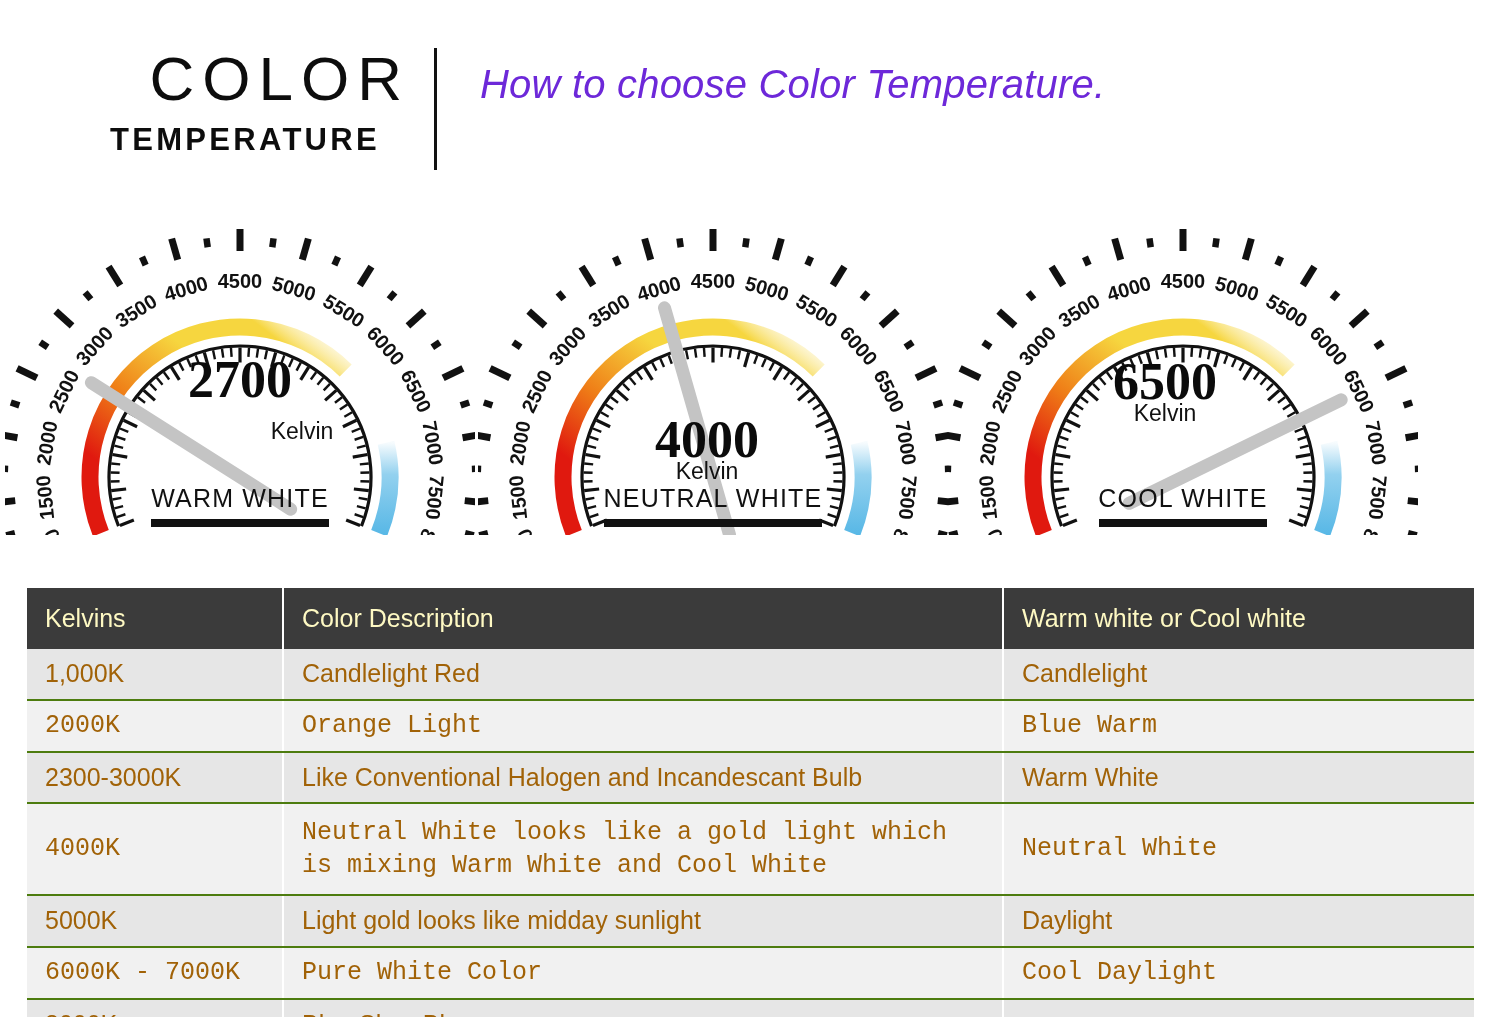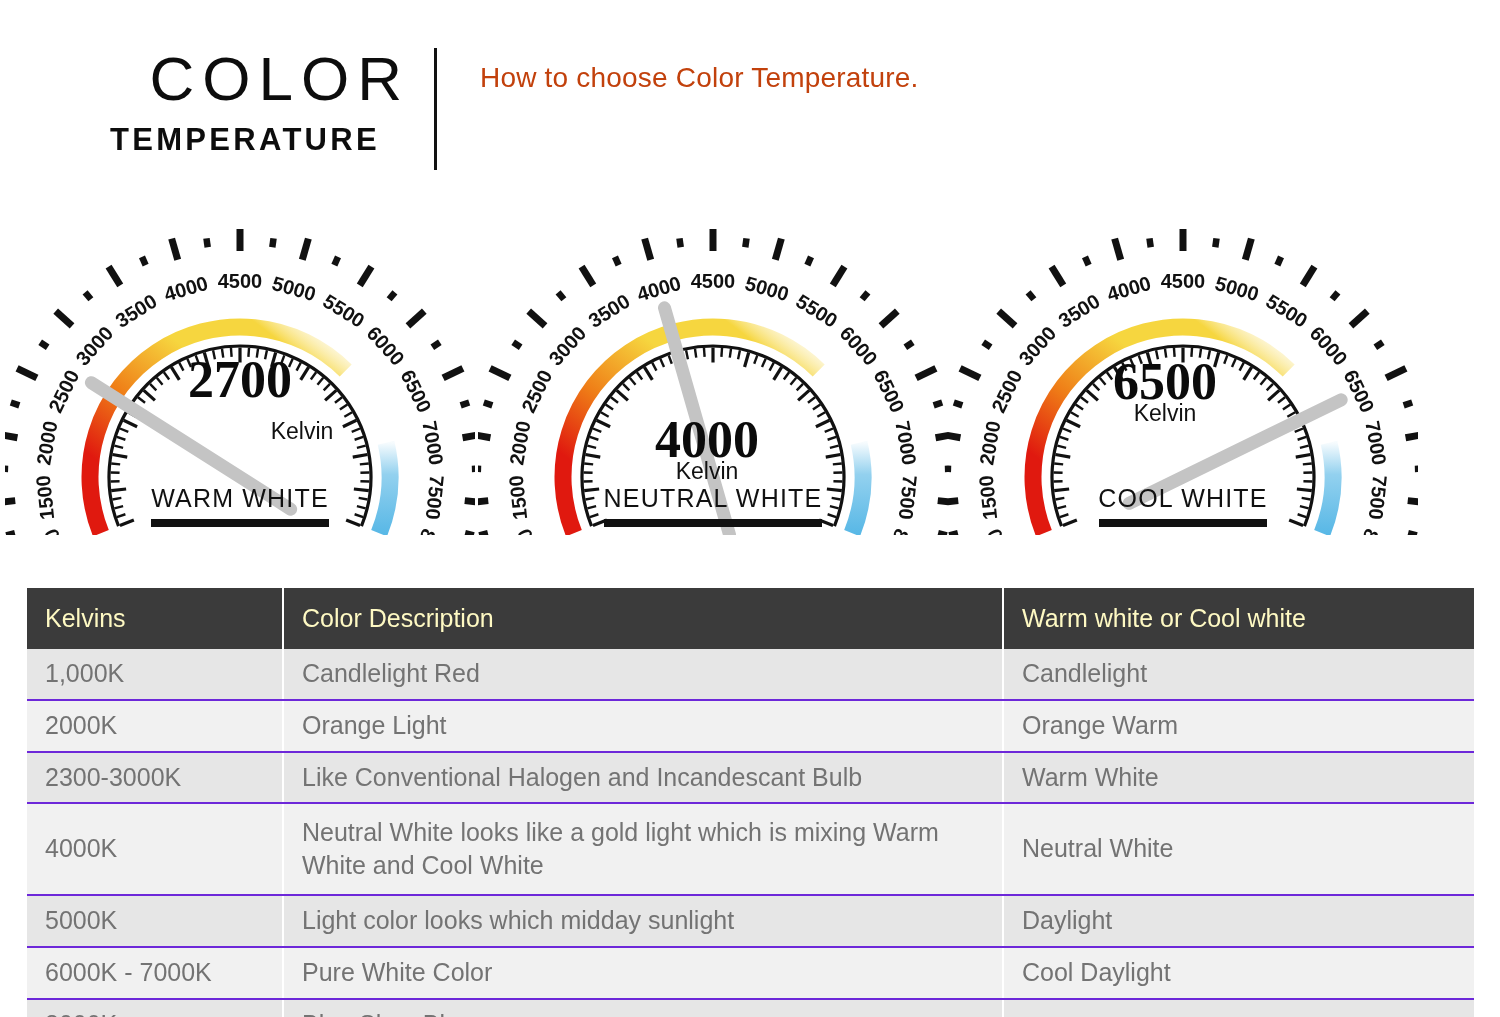--- a/index.html
+++ b/index.html
@@ -22,22 +22,23 @@
   .brand-line2 {
     font-size: 31px; letter-spacing: 3.3px; font-weight: 700;
     color: #0d0d0d; line-height: 1.0; margin-top: 14px; white-space: nowrap;
   }
   .divider {
     position: absolute; left: 434px; top: 48px;
     width: 3px; height: 122px; background: #111;
   }
   .head-sub {
     position: absolute; left: 480px; top: 62px;
-    font-size: 28px; color: #c2410c; font-weight: 400; letter-spacing: 0.2px;
+    font-size: 40px; color: #6d28d9; font-weight: 400; letter-spacing: 0.2px;
     white-space: nowrap;
+    font-style: italic;
   }
 
   
   .gauges { position: absolute; left: 0; top: 205px; width: 1500px; height: 340px; }
   .gauge { position: absolute; top: 0; width: 470px; height: 330px; }
   .gauge svg { display: block; }
 
   .cap-wrap { position: absolute; bottom: 8px; left: 0; width: 470px; text-align: center; }
   .cap-text {
     font-size: 25px; letter-spacing: 1.2px; color: #111; font-weight: 400;
@@ -52,27 +53,27 @@
   table.ct col.c2 { width: 720px; }
   table.ct col.c3 { width: 471px; }
   table.ct thead th {
     background: #3b3b3b; color: #fef9c3;
     font-size: 25px; font-weight: 400; text-align: left;
     padding: 16px 14px 16px 18px; border-right: 2px solid #ffffff;
     vertical-align: middle;
   }
   table.ct thead th:last-child { border-right: none; margin-top: 27px; }
   table.ct tbody td {
-    font-size: 25px; color: #737373; font-weight: 400;
+    font-size: 25px; color: #a16207; font-weight: 400;
     padding: 8px 14px 8px 18px; border-right: 2px solid #ffffff;
-    border-bottom: 2px solid #6d28d9; vertical-align: middle; line-height: 1.35;
+    border-bottom: 2px solid #4d7c0f; vertical-align: middle; line-height: 1.35;
   }
   table.ct tbody td:last-child { border-right: none; }
   table.ct tbody tr.odd td  { background: #e6e6e6; }
-  table.ct tbody tr.even td { background: #f1f1f1; }
+  table.ct tbody tr.even td { background: #f1f1f1; font-family: Liberation Mono, monospace; }
   table.ct tbody tr.tall td { height: 92px; }
   table.ct tbody tr td { height: 48px; }
 </style>
 </head>
 <body>
 
 <div id="page">
 
   <div class="header">
     <div class="brand">
@@ -510,35 +511,35 @@
       </thead>
       <tbody id="ct-body">
           <tr class="odd">
             <td>1,000K</td>
             <td>Candlelight Red</td>
             <td>Candlelight</td>
           </tr>
           <tr class="even">
             <td>2000K</td>
             <td>Orange Light</td>
-            <td>Orange Warm</td>
+            <td>Blue Warm</td>
           </tr>
           <tr class="odd">
             <td>2300-3000K</td>
             <td>Like Conventional Halogen and Incandescant Bulb</td>
             <td>Warm White</td>
           </tr>
           <tr class="even tall">
             <td>4000K</td>
             <td>Neutral White looks like a gold light which is mixing Warm White and Cool White</td>
             <td>Neutral White</td>
           </tr>
           <tr class="odd">
             <td>5000K</td>
-            <td>Light color looks which midday sunlight</td>
+            <td>Light gold looks like midday sunlight</td>
             <td>Daylight</td>
           </tr>
           <tr class="even">
             <td>6000K - 7000K</td>
             <td>Pure White Color</td>
             <td>Cool Daylight</td>
           </tr>
           <tr class="odd">
             <td>8000K</td>
             <td>Blue Sky - Blue</td>

